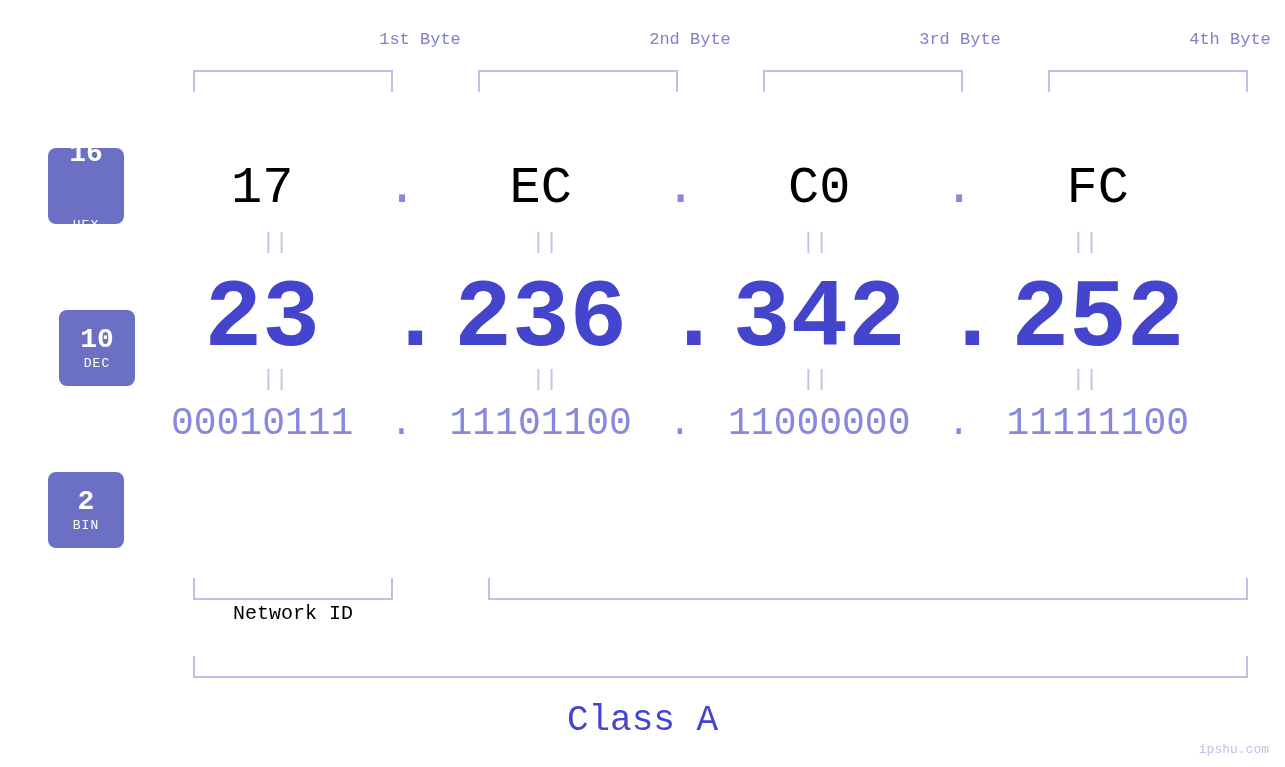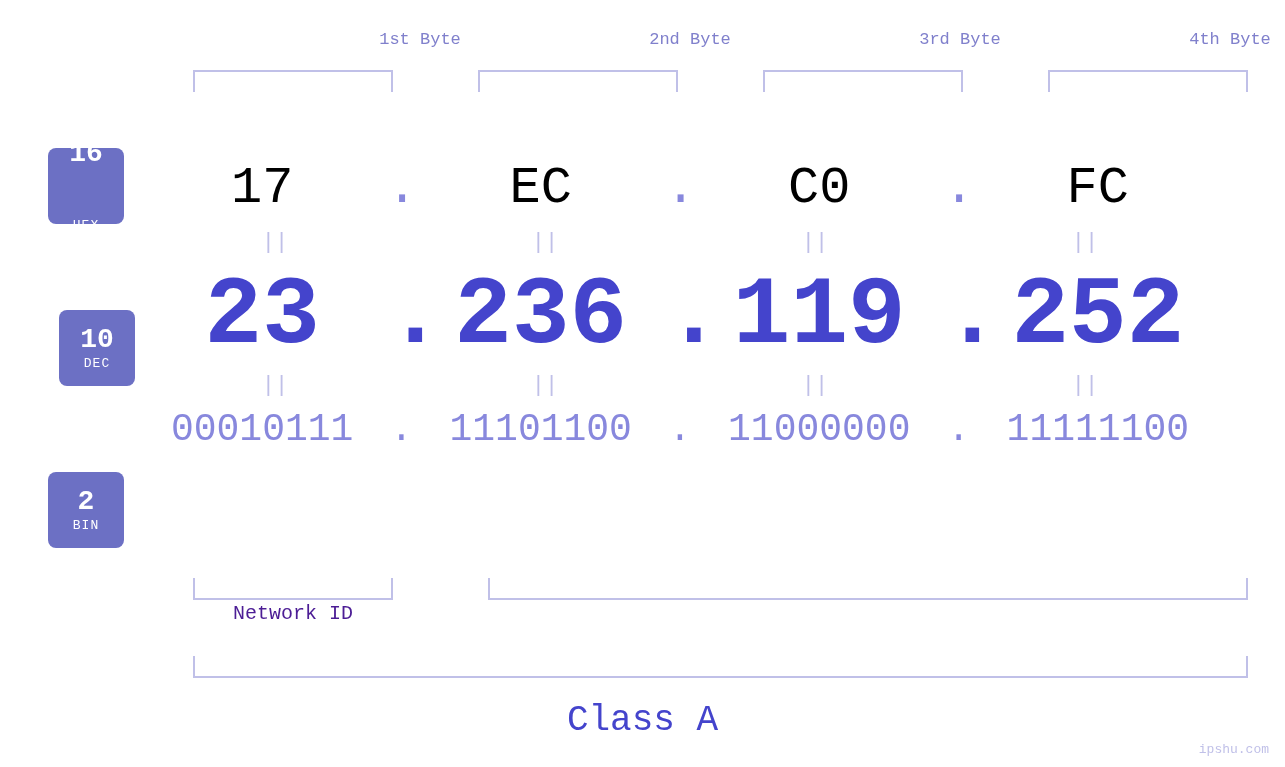--- a/index.html
+++ b/index.html
@@ -99,23 +99,23 @@
     .row-hex {
       display: flex;
       align-items: center;
       height: 80px;
       margin-top: 48px;
     }
 
     
     .row-dec {
       display: flex;
-      align-items: flex-end;
+      align-items: flex-start;
       height: 100px;
-      margin-top: 16px;
+      margin-top: 10px;
     }
 
     
     .row-bin {
       display: flex;
       align-items: flex-start;
       height: 80px;
       margin-top: 10px;
     }
 
@@ -196,21 +196,21 @@
     
     .id-labels {
       position: absolute;
       top: 602px;
       left: 193px;
       width: 1055px;
       display: flex;
     }
 
     .network-id-label {
-      color: #4c1d95;
+      color: #000000;
       font-size: 20px;
       width: 200px;
       text-align: center;
     }
 
     .host-id-label {
       color: #8888cc;
       font-size: 20px;
       width: 760px;
       text-align: center;
@@ -334,21 +334,21 @@
       <div class="row-cells">
         <div class="cell">
           <span class="dec-value">23</span>
         </div>
         <span class="sep-dec">.</span>
         <div class="cell">
           <span class="dec-value">236</span>
         </div>
         <span class="sep-dec">.</span>
         <div class="cell">
-          <span class="dec-value">119</span>
+          <span class="dec-value">342</span>
         </div>
         <span class="sep-dec">.</span>
         <div class="cell">
           <span class="dec-value">252</span>
         </div>
       </div>
     </div>
 
     <div class="equals-row">
       <div class="equals-sign">||</div>

